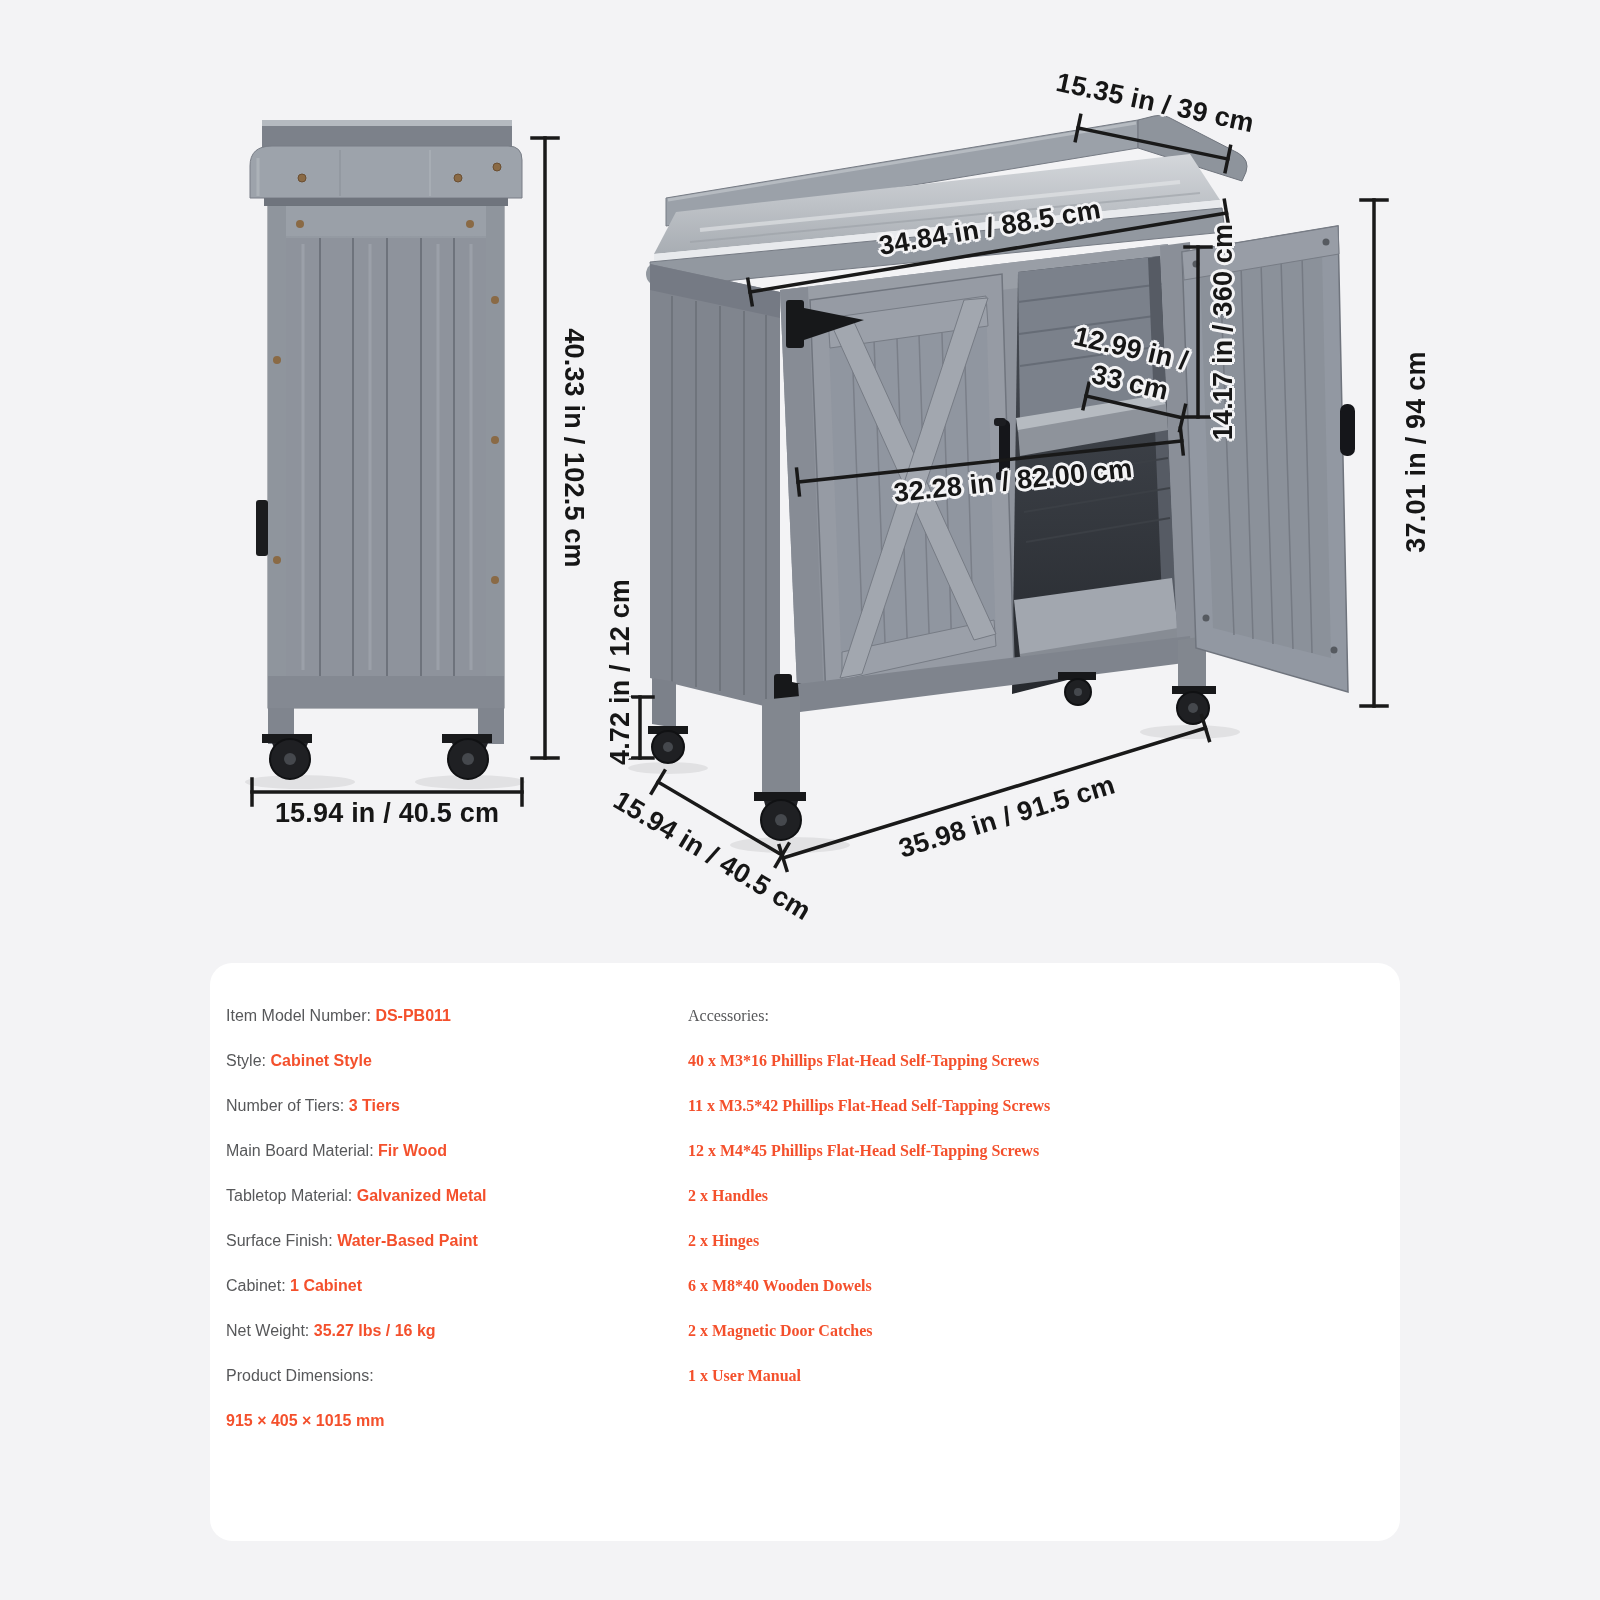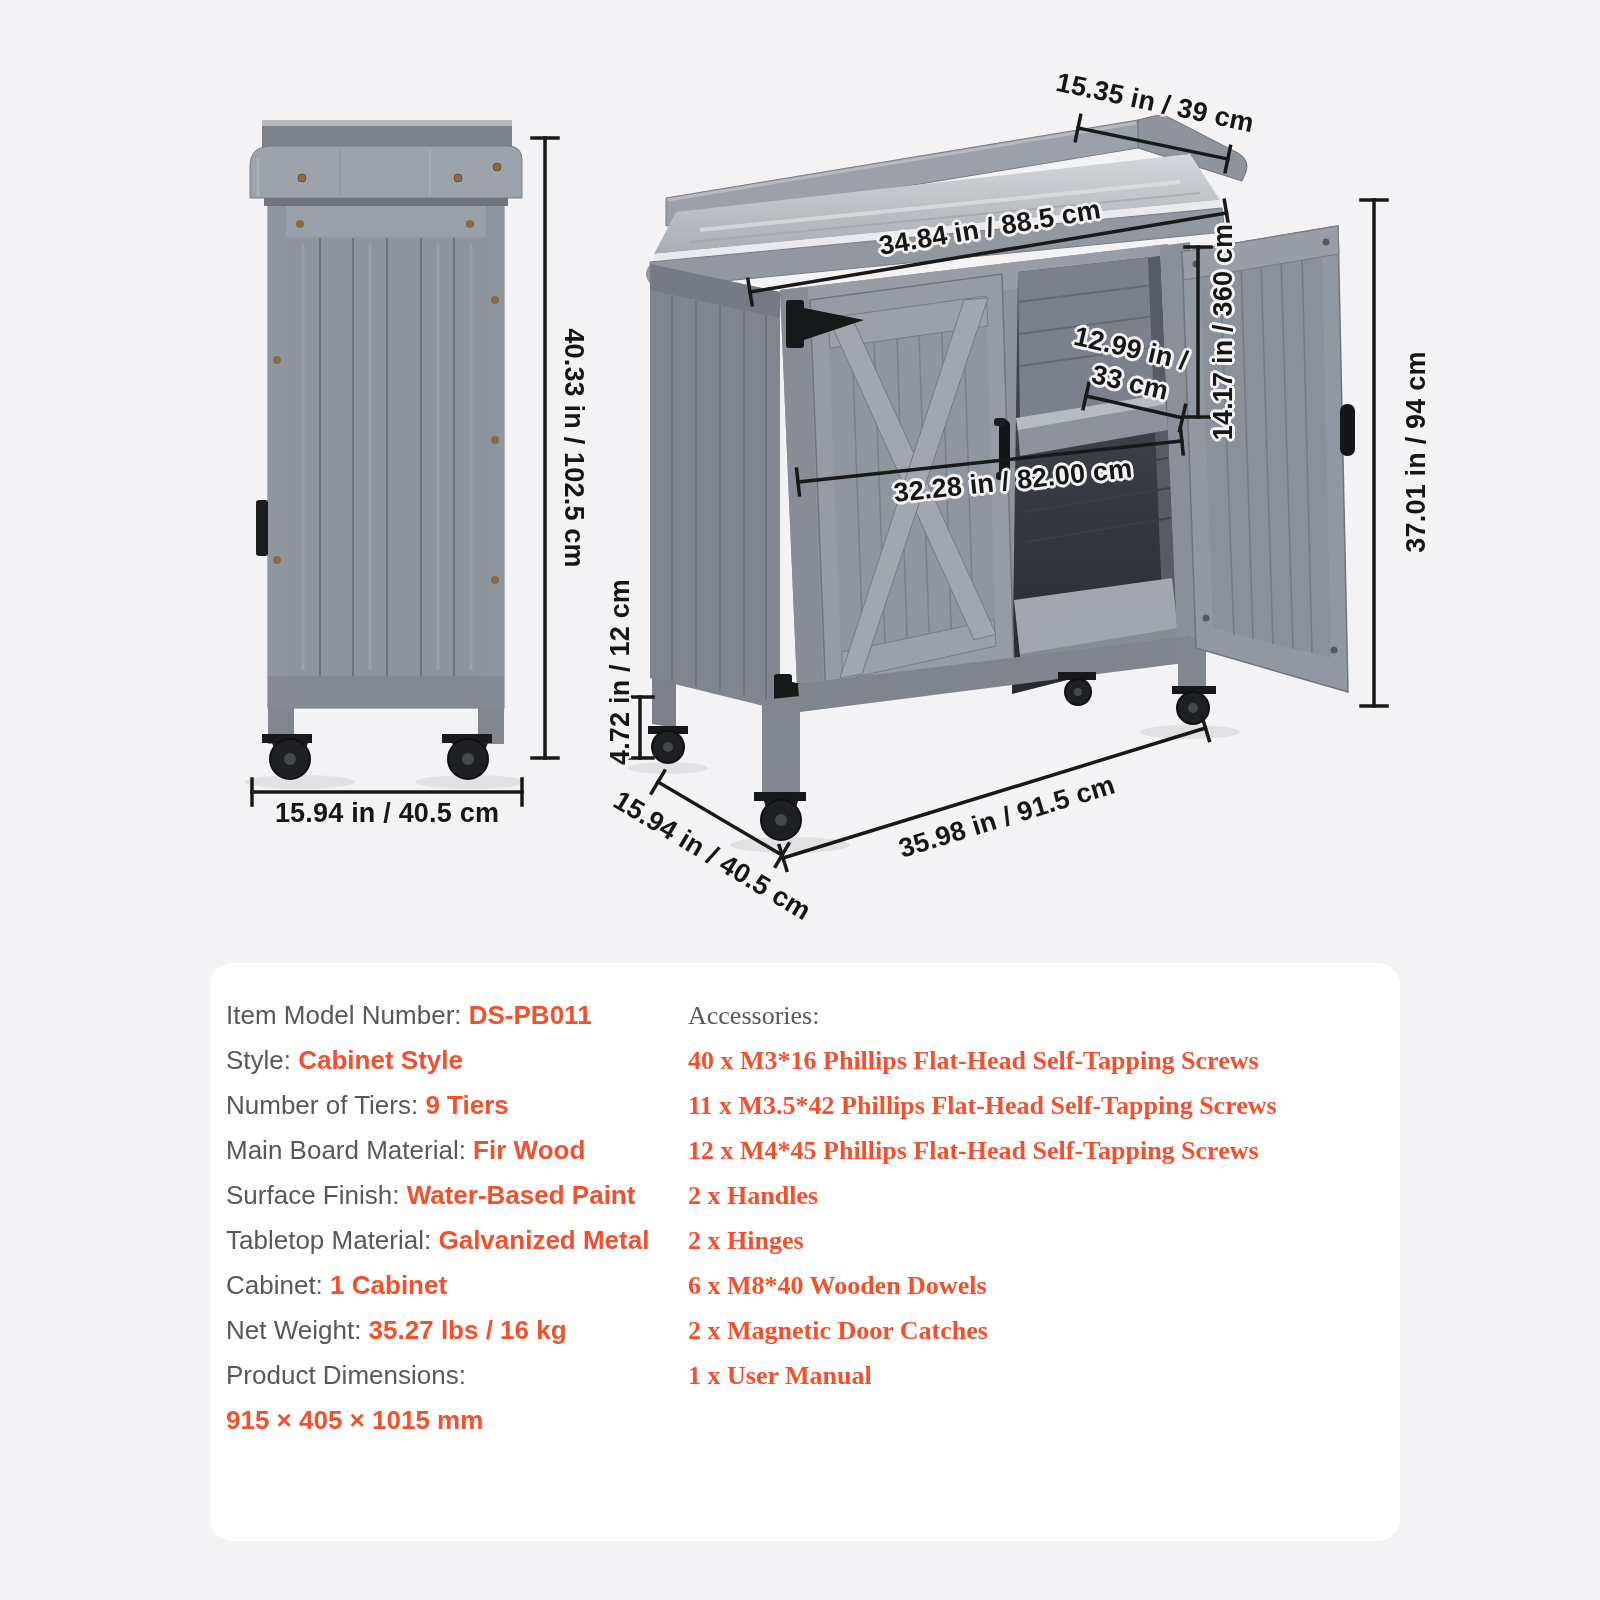--- a/index.html
+++ b/index.html
@@ -19,21 +19,21 @@
       -3px 0 0 #F3F3F5, 3px 0 0 #F3F3F5, 0 -3px 0 #F3F3F5, 0 3px 0 #F3F3F5,
       -2px -2px 0 #F3F3F5, 2px -2px 0 #F3F3F5, -2px 2px 0 #F3F3F5, 2px 2px 0 #F3F3F5;
   }
   .spec-panel{
     position:absolute;left:210px;top:963px;width:1190px;height:578px;
     background:#FFFFFF;border-radius:22px;
   }
   .spec-cols{display:flex;padding:30px 0 0 16px;}
   .col-left{width:462px;flex:0 0 462px;}
   .col-right{flex:1;font-family:Liberation Serif, serif;}
-  .spec-row{height:45px;line-height:45px;font-size:26px;white-space:nowrap;}
+  .spec-row{height:45px;line-height:45px;font-size:16px;white-space:nowrap;}
   .spec-label{color:#57585A;font-weight:400;}
   .spec-value{color:#F4502C;font-weight:700;}
 </style>
 </head>
 <body>
 
 <div class="stage">
   <svg width="1600" height="960" viewBox="0 0 1600 960">
     <defs>
       <linearGradient id="gMetal" x1="0" y1="0" x2="0" y2="1">
@@ -311,24 +311,24 @@
   <div class="dim" style="left:620px;top:672px;--r:-90deg">4.72 in / 12 cm</div>
   <div class="dim" style="left:1007px;top:817px;--r:-17deg">35.98 in / 91.5 cm</div>
   <div class="dim" style="left:712px;top:856px;--r:31deg">15.94 in / 40.5 cm</div>
 </div>
 
 <div class="spec-panel">
   <div class="spec-cols">
     <div class="col-left">
       <div class="spec-row"><span class="spec-label">Item Model Number: </span><span class="spec-value">DS-PB011</span></div>
       <div class="spec-row"><span class="spec-label">Style: </span><span class="spec-value">Cabinet Style</span></div>
-      <div class="spec-row"><span class="spec-label">Number of Tiers: </span><span class="spec-value">9 Tiers</span></div>
+      <div class="spec-row"><span class="spec-label">Number of Tiers: </span><span class="spec-value">3 Tiers</span></div>
       <div class="spec-row"><span class="spec-label">Main Board Material: </span><span class="spec-value">Fir Wood</span></div>
+      <div class="spec-row"><span class="spec-label">Tabletop Material: </span><span class="spec-value">Galvanized Metal</span></div>
       <div class="spec-row"><span class="spec-label">Surface Finish: </span><span class="spec-value">Water-Based Paint</span></div>
-      <div class="spec-row"><span class="spec-label">Tabletop Material: </span><span class="spec-value">Galvanized Metal</span></div>
       <div class="spec-row"><span class="spec-label">Cabinet: </span><span class="spec-value">1 Cabinet</span></div>
       <div class="spec-row"><span class="spec-label">Net Weight: </span><span class="spec-value">35.27 lbs / 16 kg</span></div>
       <div class="spec-row"><span class="spec-label">Product Dimensions:</span><span class="spec-value"></span></div>
       <div class="spec-row"><span class="spec-label"></span><span class="spec-value">915 × 405 × 1015 mm</span></div>
     </div>
     <div class="col-right">
       <div class="spec-row"><span class="spec-label">Accessories:</span><span class="spec-value"></span></div>
       <div class="spec-row"><span class="spec-label"></span><span class="spec-value">40 x M3*16 Phillips Flat-Head Self-Tapping Screws</span></div>
       <div class="spec-row"><span class="spec-label"></span><span class="spec-value">11 x M3.5*42 Phillips Flat-Head Self-Tapping Screws</span></div>
       <div class="spec-row"><span class="spec-label"></span><span class="spec-value">12 x M4*45 Phillips Flat-Head Self-Tapping Screws</span></div>

